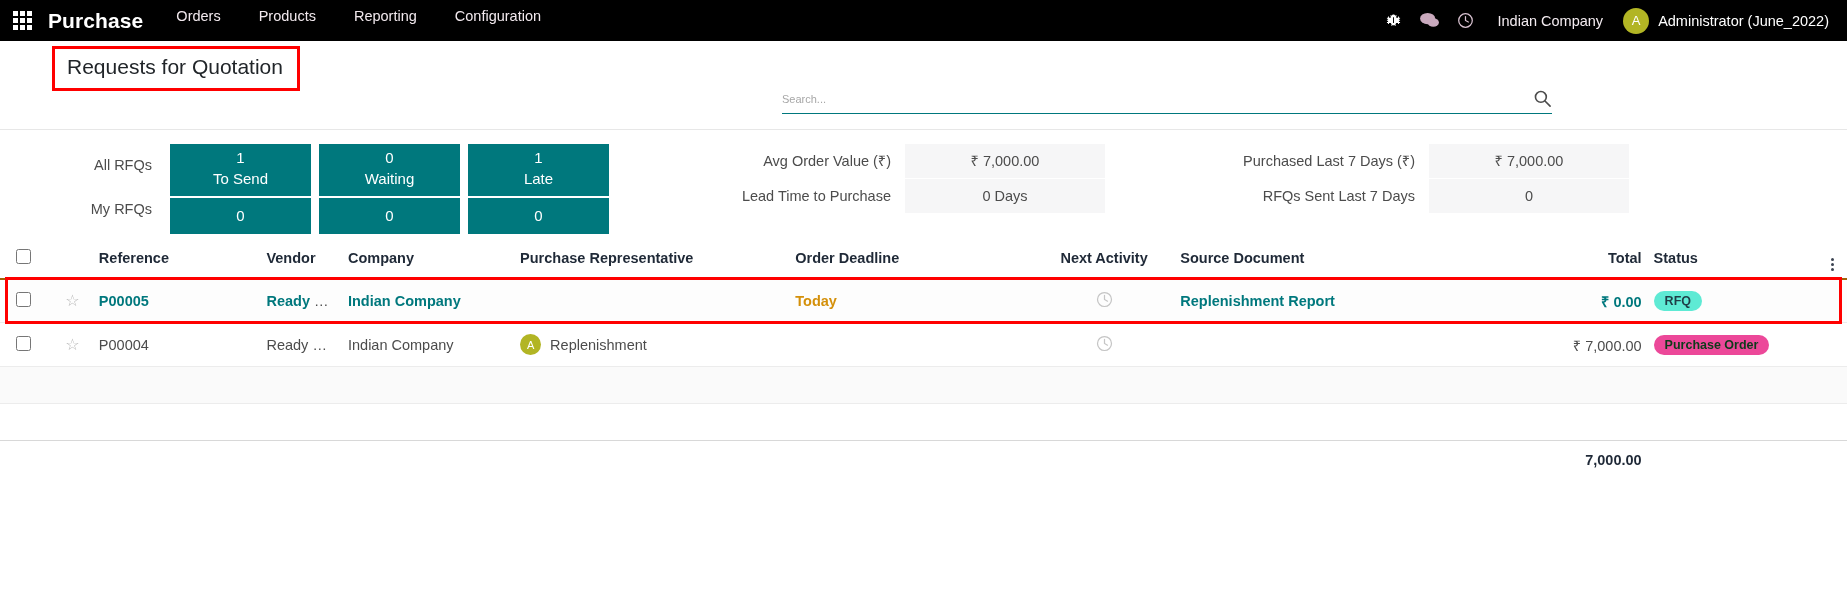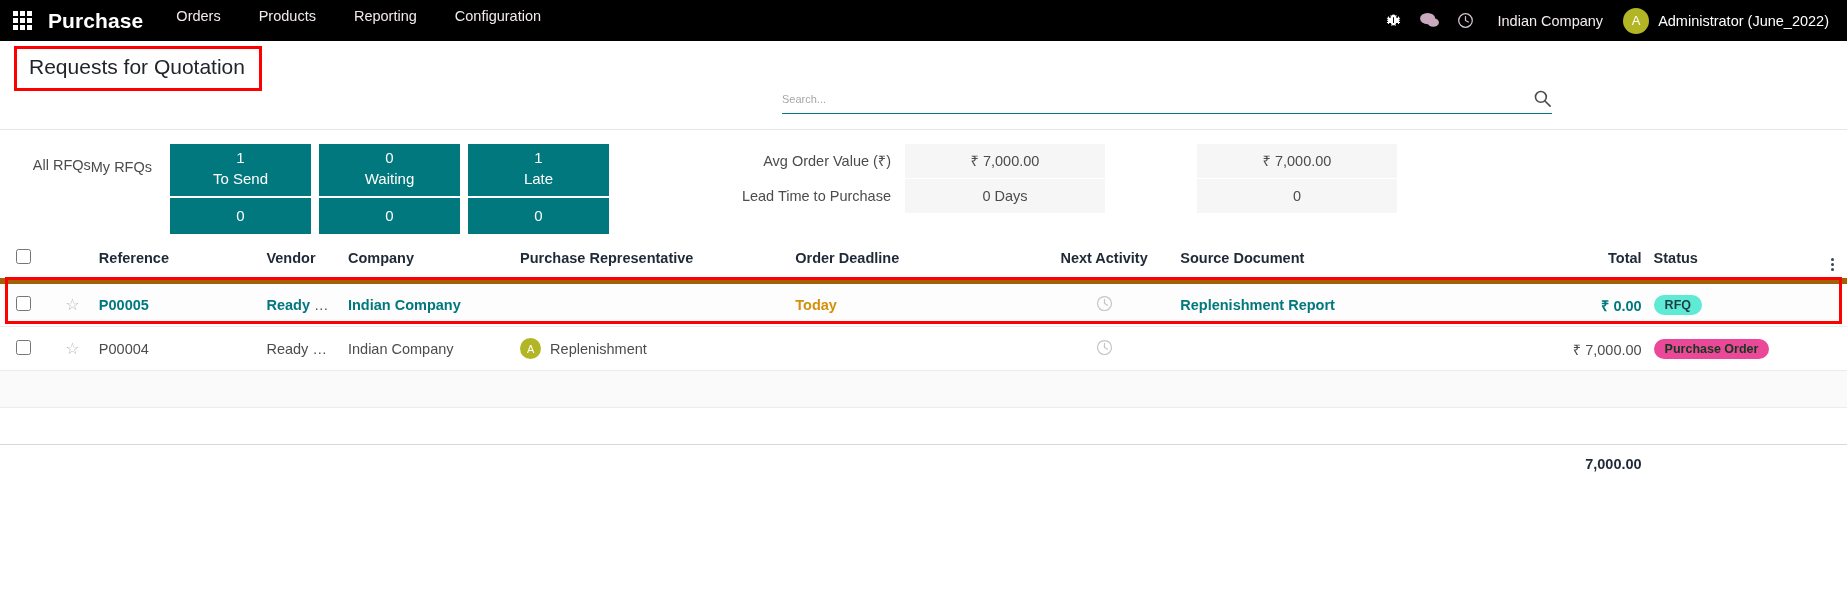--- a/index.html
+++ b/index.html
@@ -87,20 +87,21 @@
     background: #fff;
     border-bottom: 1px solid #e7e7e7;
     padding: 0;
     height: 89px;
   }
   .cp-left { position: absolute; left: 14px; top: 5px; }
   .page-title-box {
     border: 3px solid #ff0000;
     display: inline-block;
     padding: 6px 14px 9px 12px;
+    margin-left: 38px;
   }
   .page-title {
     font-size: 21px;
     color: #212529;
     font-weight: 400;
     line-height: 1.15;
     white-space: nowrap;
   }
   .cp-buttons {
     position: absolute;
@@ -190,21 +191,21 @@
     background: #fff;
     position: relative;
     height: 110px;
   }
   .kpi-left {
     display: flex;
     padding-left: 30px;
     align-items: flex-start;
   }
   .kpi-rowlabels {
-    display: flex; flex-direction: row;
+    display: flex; flex-direction: column;
     justify-content: flex-end;
     padding-right: 18px;
     width: 140px;
     text-align: right;
   }
   .kpi-rowlabel {
     font-size: 14.5px; color: #4c4c4c;
     height: 42px; line-height: 42px;
   }
   .kpi-rowlabel.second { margin-top: 2px; }
@@ -264,21 +265,21 @@
     border-collapse: collapse;
     table-layout: fixed;
     font-size: 14.5px;
   }
   table.olist thead th {
     text-align: left;
     font-weight: 700;
     color: #1f2937;
     font-size: 14.5px;
     padding: 9px 6px 11px 6px;
-    border-bottom: 6px solid #a16207;
+    border-bottom: 2px solid #a16207;
     white-space: nowrap;
   }
   table.olist td {
     padding: 11px 6px;
     border-bottom: 1px solid #ececec;
     color: #4c4c4c;
     white-space: nowrap;
     overflow: hidden;
     text-overflow: ellipsis;
     vertical-align: middle;
@@ -552,20 +553,24 @@
         <div class="kpi-lab">Avg Order Value (₹)</div>
         <div class="kpi-lab">Lead Time to Purchase</div>
       </div>
       <div class="kpi-values-col">
         <div class="kpi-val">₹ 7,000.00</div>
         <div class="kpi-val">0  Days</div>
       </div>
     </div>
     <div class="kpi-spacer"></div>
     <div class="kpi-pairblock">
+      <div class="kpi-labels-col">
+        <div class="kpi-lab">Purchased Last 7 Days (₹)</div>
+        <div class="kpi-lab">RFQs Sent Last 7 Days</div>
+      </div>
       <div class="kpi-values-col">
         <div class="kpi-val">₹ 7,000.00</div>
         <div class="kpi-val">0</div>
       </div>
     </div>
   </div>
 </div>
 
 <div class="list-wrap">
   <table class="olist">

